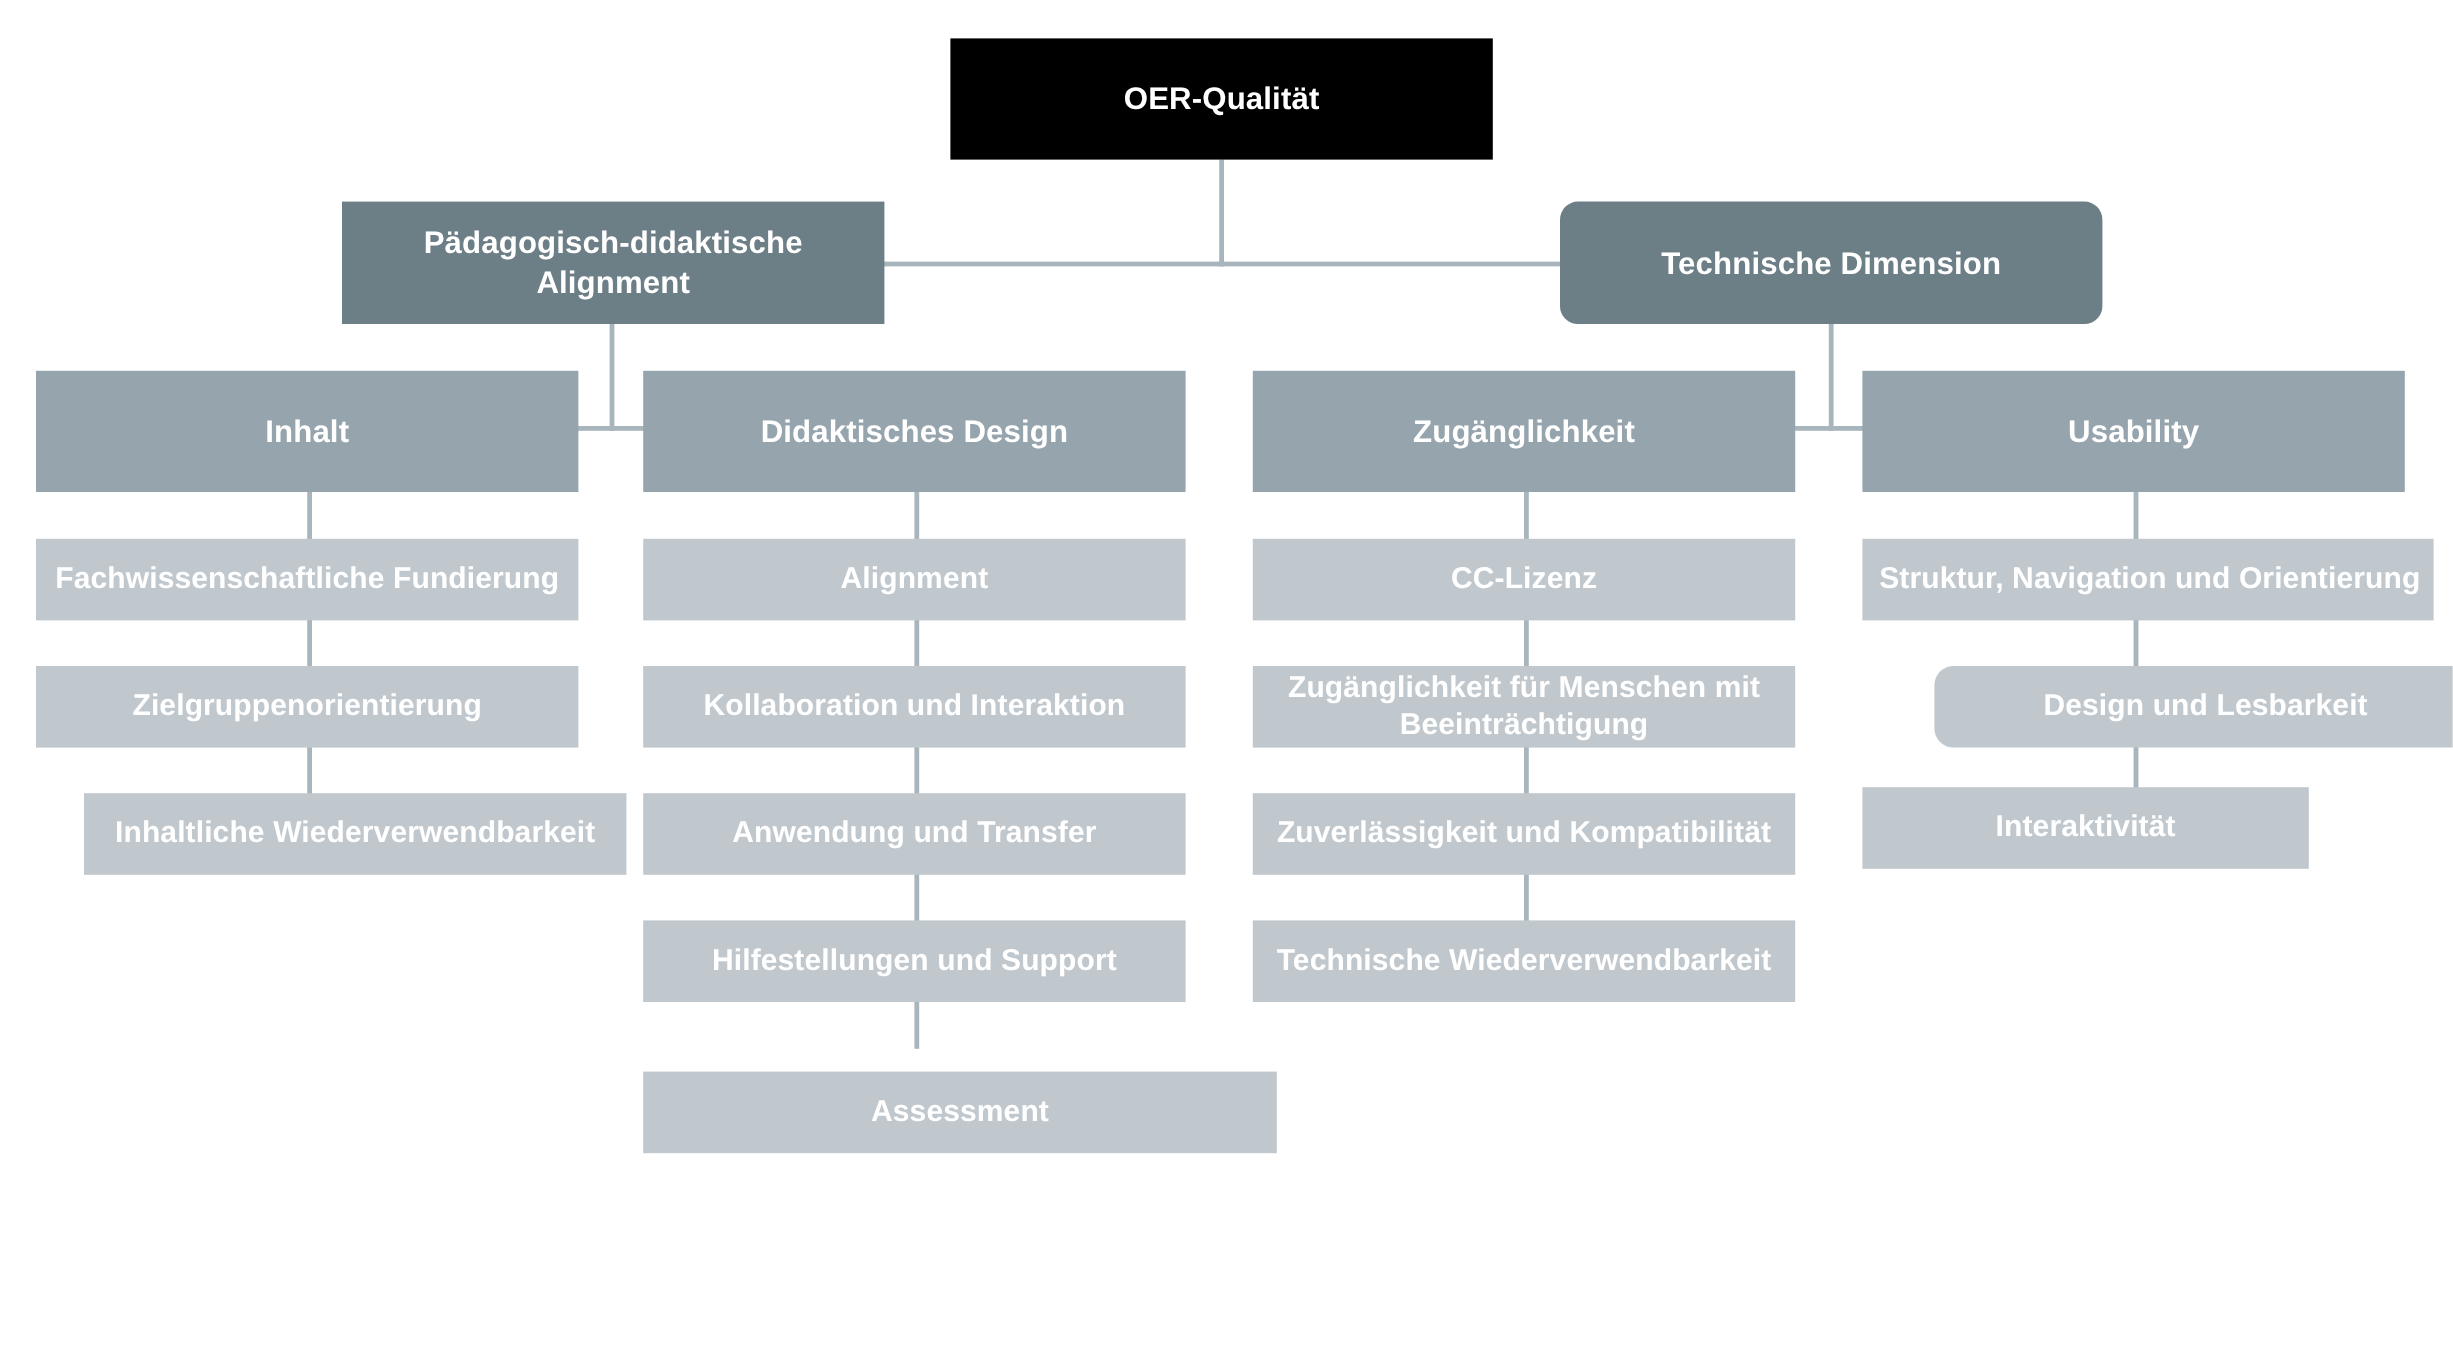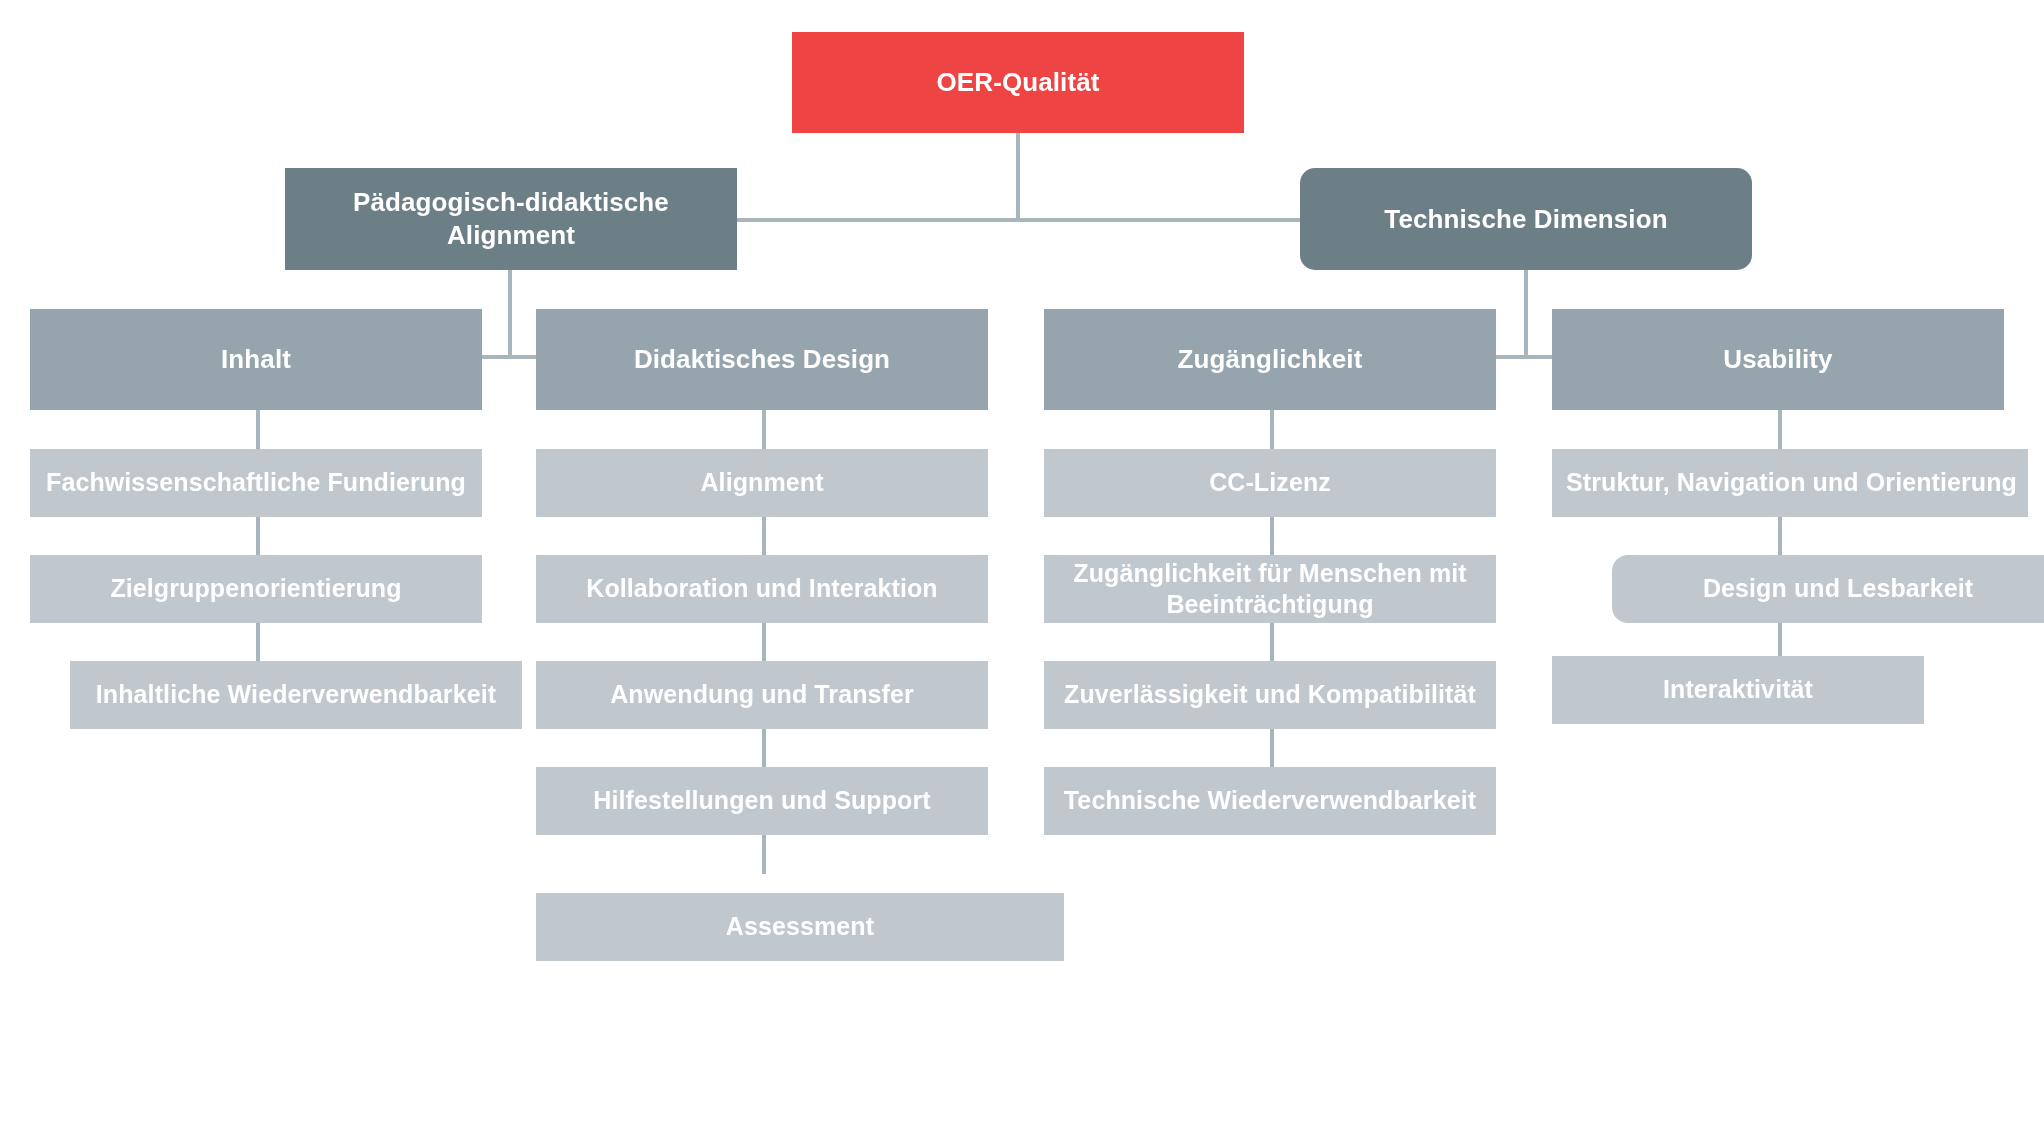--- a/index.html
+++ b/index.html
@@ -23,21 +23,21 @@
     align-items: center;
     justify-content: center;
     text-align: center;
     color: #ffffff;
     font-weight: bold;
     line-height: 1.26;
     padding: 4px 10px;
     z-index: 2;
     letter-spacing: 0.1px;
   }
-  .node.level-0 { background: #ef4444; font-size: 26px; }
+  .node.level-0 { background: #000000; font-size: 26px; }
   .node.level-1 { background: #6c7e86; font-size: 26px; }
   .node.level-2 { background: #96a5ad; font-size: 26px; }
   .node.level-3 { background: #c0c8ce; font-size: 25px; }
 
   .connector {
     position: absolute;
     background: #a8b5bc;
     z-index: 1;
   }
   .connector.v { width: 4px; }

